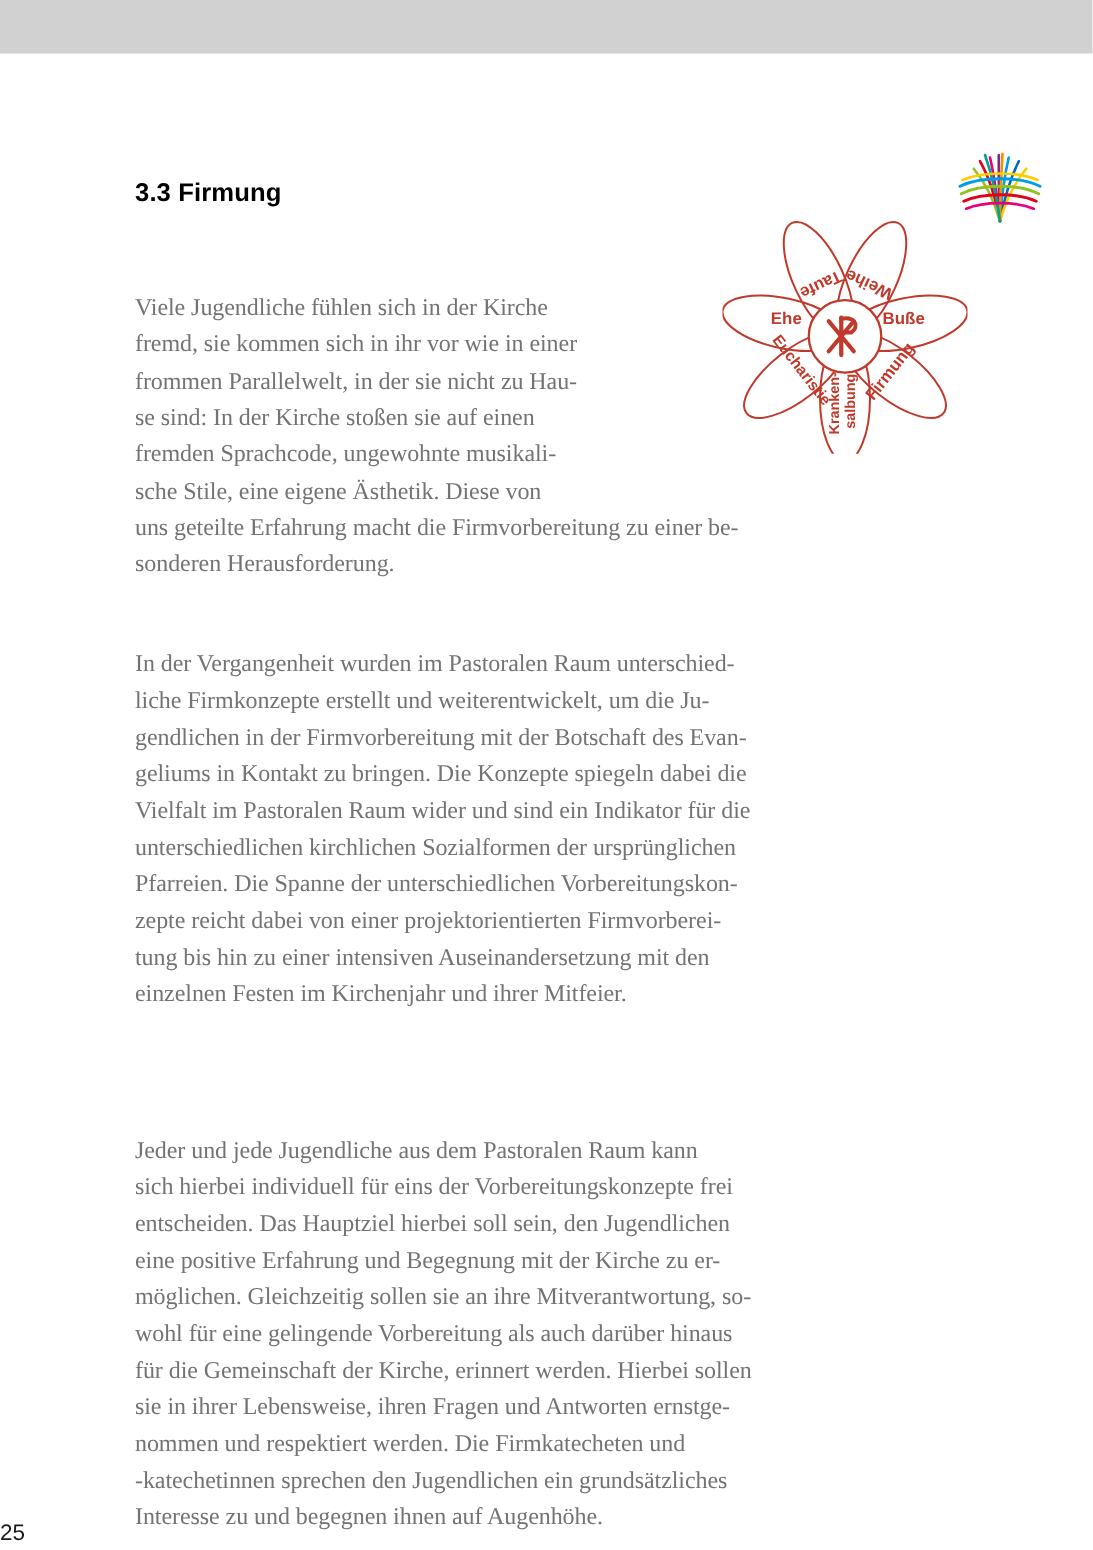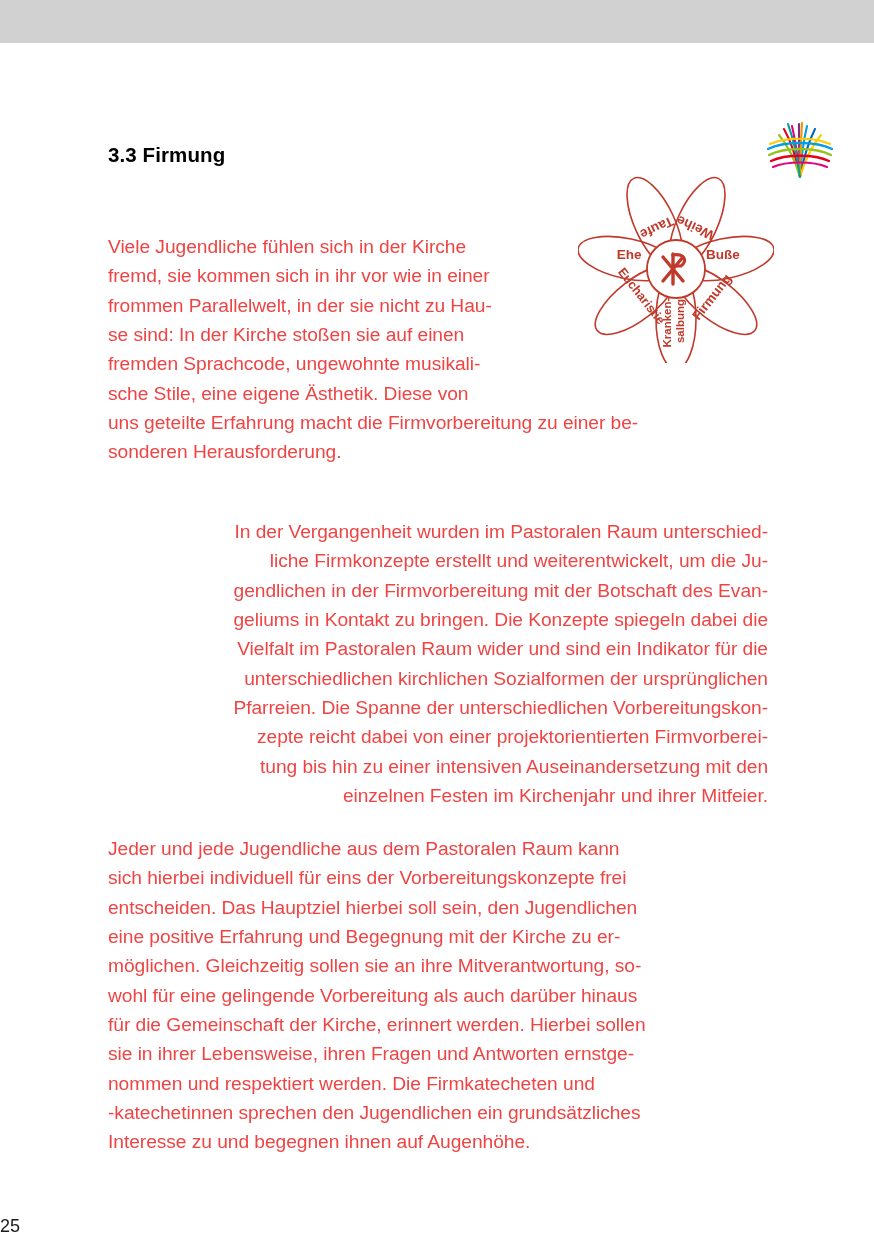--- a/index.html
+++ b/index.html
@@ -46,28 +46,29 @@
     font-size: 20.5px;
     font-weight: bold;
     letter-spacing: 0.1px;
     margin: 0 0 0 0;
     color: #000000;
   }
 
   .body-block {
     font-size: 19.2px;
     line-height: 29.3px;
-    color: #ef4444;
+    color: #737373;
     white-space: pre-line;
     letter-spacing: -0.05px;
+    font-family: Liberation Serif, serif;
   }
 
   #para-1 { position: absolute; left: 108px; top: 170px; width: 660px; }
-  #para-2 { position: absolute; left: 108px; top: 455px; width: 660px; text-align: right; }
-  #para-3 { position: absolute; left: 108px; top: 772px; width: 660px; }
+  #para-2 { position: absolute; left: 108px; top: 455px; width: 660px; }
+  #para-3 { position: absolute; left: 108px; top: 844px; width: 660px; }
 
   
   .page-number {
     position: absolute;
     left: 0;
     top: 1173px;
     width: 874px;
     font-size: 18px;
     color: #1a1a1a;
     font-family: "Liberation Sans", sans-serif;

